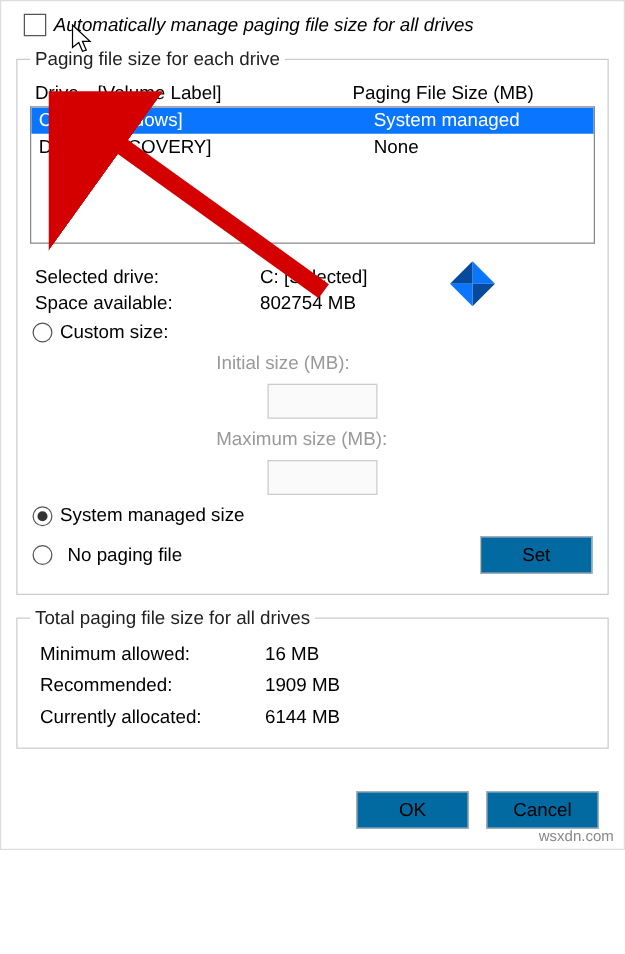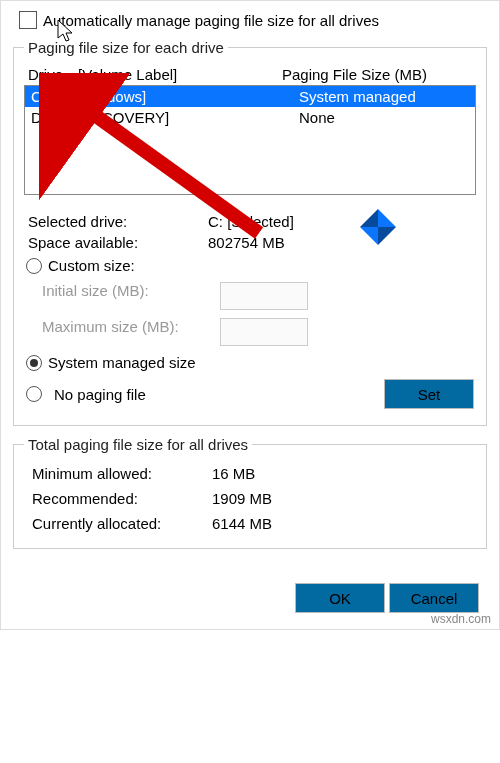--- a/index.html
+++ b/index.html
@@ -2,49 +2,49 @@
 <html><head>
   <meta charset="utf-8">
   <style>
     * { box-sizing: border-box; font-family: "Segoe UI", Tahoma, sans-serif; font-size: 15px; }
     body { margin: 0; background: #fff; width: 500px; }
     .window { border: 1px solid #ddd; background: #fff; width: 500px; position: relative; }
     .titlebar { display: flex; align-items: center; justify-content: space-between; padding: 5px 10px 5px 8px; }
     .title { color: #333; }
     .close { width: 24px; height: 24px; display: flex; align-items: center; justify-content: center; color: #666; font-size: 18px; }
     .content { padding: 8px 12px 10px 12px; }
-    .auto-row { display: flex; align-items: center; gap: 6px; padding: 2px 0 6px 6px; }
+    .auto-row { display: flex; align-items: center; gap: 6px; padding: 2px 0 6px 6px; font-style: italic; }
     .checkbox { width: 18px; height: 18px; border: 1px solid #555; background: #fff; }
     fieldset { border: 1px solid #ccc; margin: 4px 0 10px 0; padding: 8px 10px 12px 10px; }
     legend { padding: 0 4px; color: #222; }
     .drive-header { display: flex; padding: 2px 4px; }
     .col-drive { width: 50px; }
     .col-vol { flex: 1; }
     .col-size { width: 190px; }
     .drive-list { border: 1px solid #888; background: #fff; height: 110px; overflow: hidden; }
     .drive-row { display: flex; padding: 2px 6px; }
     .drive-row.selected { background: #0a76ff; color: #fff; }
     .drive-row .col-drive { width: 46px; }
     .drive-row .col-vol { flex: 1; }
     .drive-row .col-size { width: 170px; }
     .info-row { display: flex; padding: 2px 4px; align-items: center; }
     .info-label { width: 180px; }
     .info-val { flex: 1; }
     .radio-row { display: flex; align-items: center; gap: 6px; padding: 4px 2px; }
     .radio { width: 16px; height: 16px; border: 1.5px solid #555; border-radius: 50%; display: flex; align-items: center; justify-content: center; }
     .radio.checked::after { content: ""; width: 8px; height: 8px; background: #333; border-radius: 50%; }
-    .size-input-row { display: flex; align-items: flex-start; padding: 4px 2px 4px 18px; gap: 8px; }
+    .size-input-row { display: flex; align-items: center; padding: 4px 2px 4px 18px; gap: 8px; flex-direction: column; }
     .size-input-row .lbl { width: 170px; color: #999; }
     .numbox { width: 88px; height: 28px; border: 1px solid #ccc; background: #fafafa; }
     .set-row { display: flex; align-items: center; padding: 4px 2px; }
     .set-row .left { flex: 1; display: flex; align-items: center; gap: 12px; }
     .btn { min-width: 90px; height: 30px; border: 1px solid #bbb; background: #0369a1; display: flex; align-items: center; justify-content: center; }
     .logo { width: 36px; height: 36px; display: inline-block; vertical-align: middle; }
     .totals .info-row { padding: 4px 8px; }
-    .footer { display: flex; justify-content: flex-end; gap: 4px; padding: 14px 20px 16px 0; }
+    .footer { display: flex; justify-content: flex-end; gap: 14px; padding: 14px 20px 16px 0; }
     .watermark { position: absolute; bottom: 3px; right: 8px; color: #888; font-size: 12px; }
     .arrow { position: absolute; top: 72px; left: 38px; pointer-events: none; }
     .cursor { position: absolute; top: 18px; left: 56px; pointer-events: none; }
     .selected-info { margin-top: 16px; position: relative; }
     .logo-wrap { position: absolute; right: 80px; top: -2px; }
   </style>
 </head>
 <body>
 
 <div class="window">

